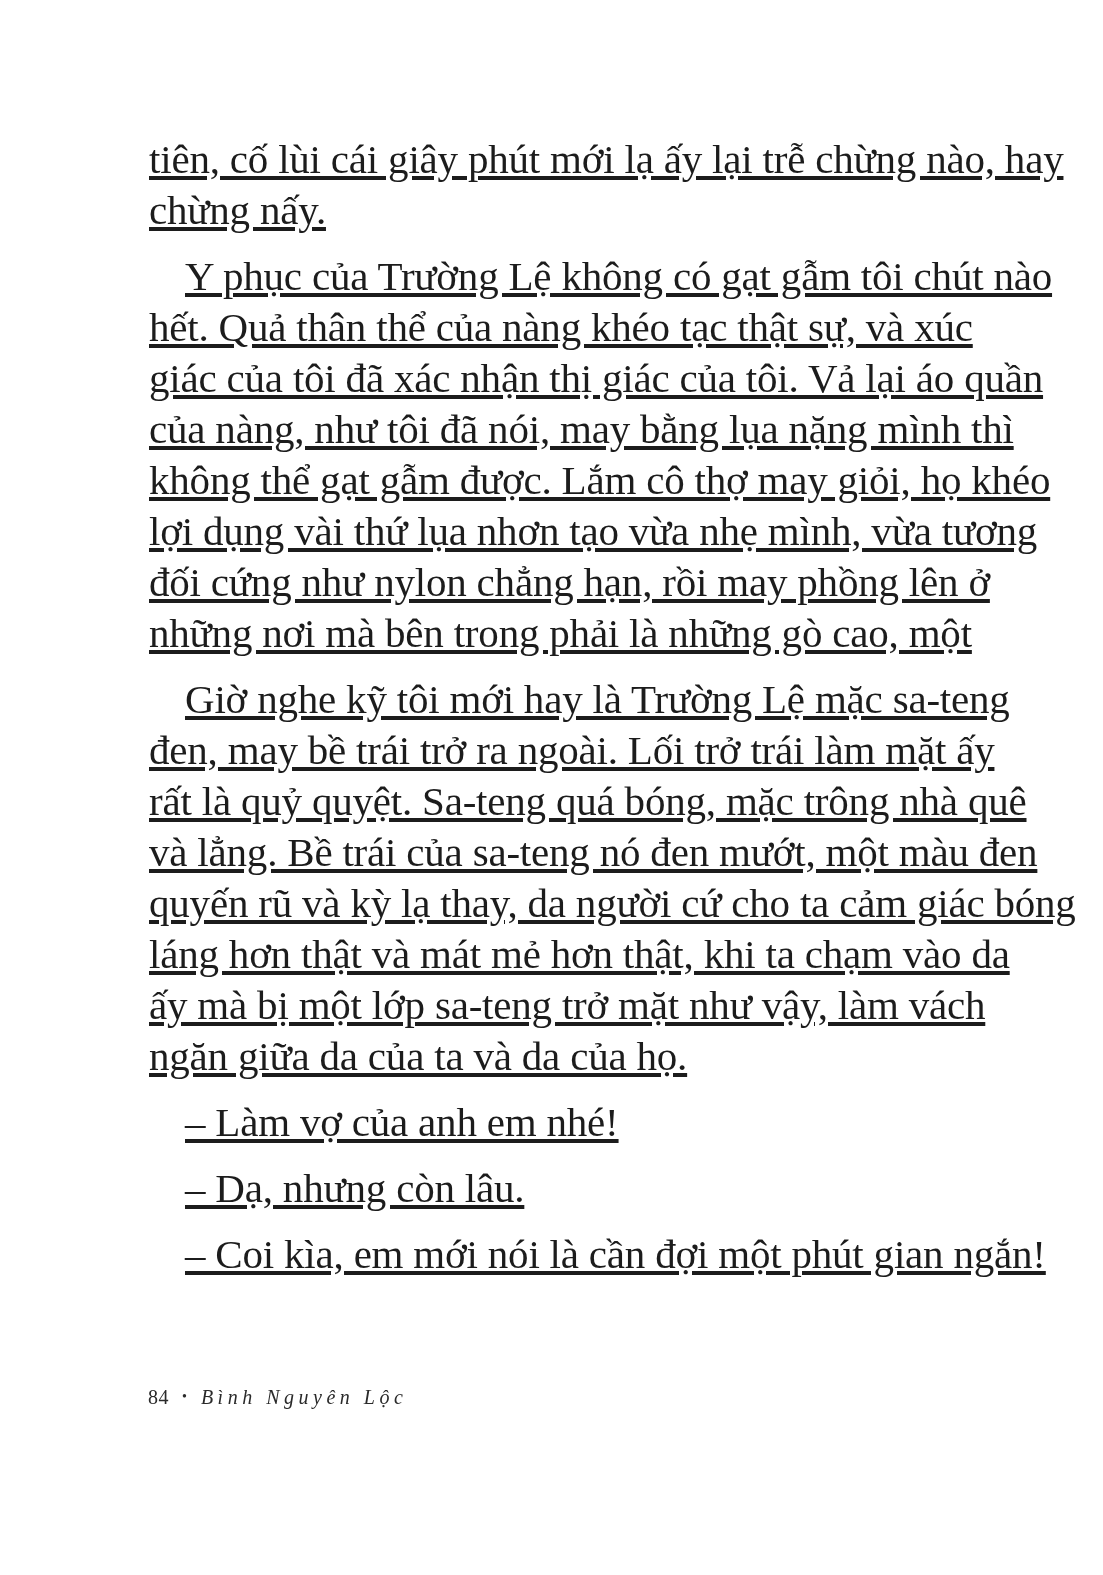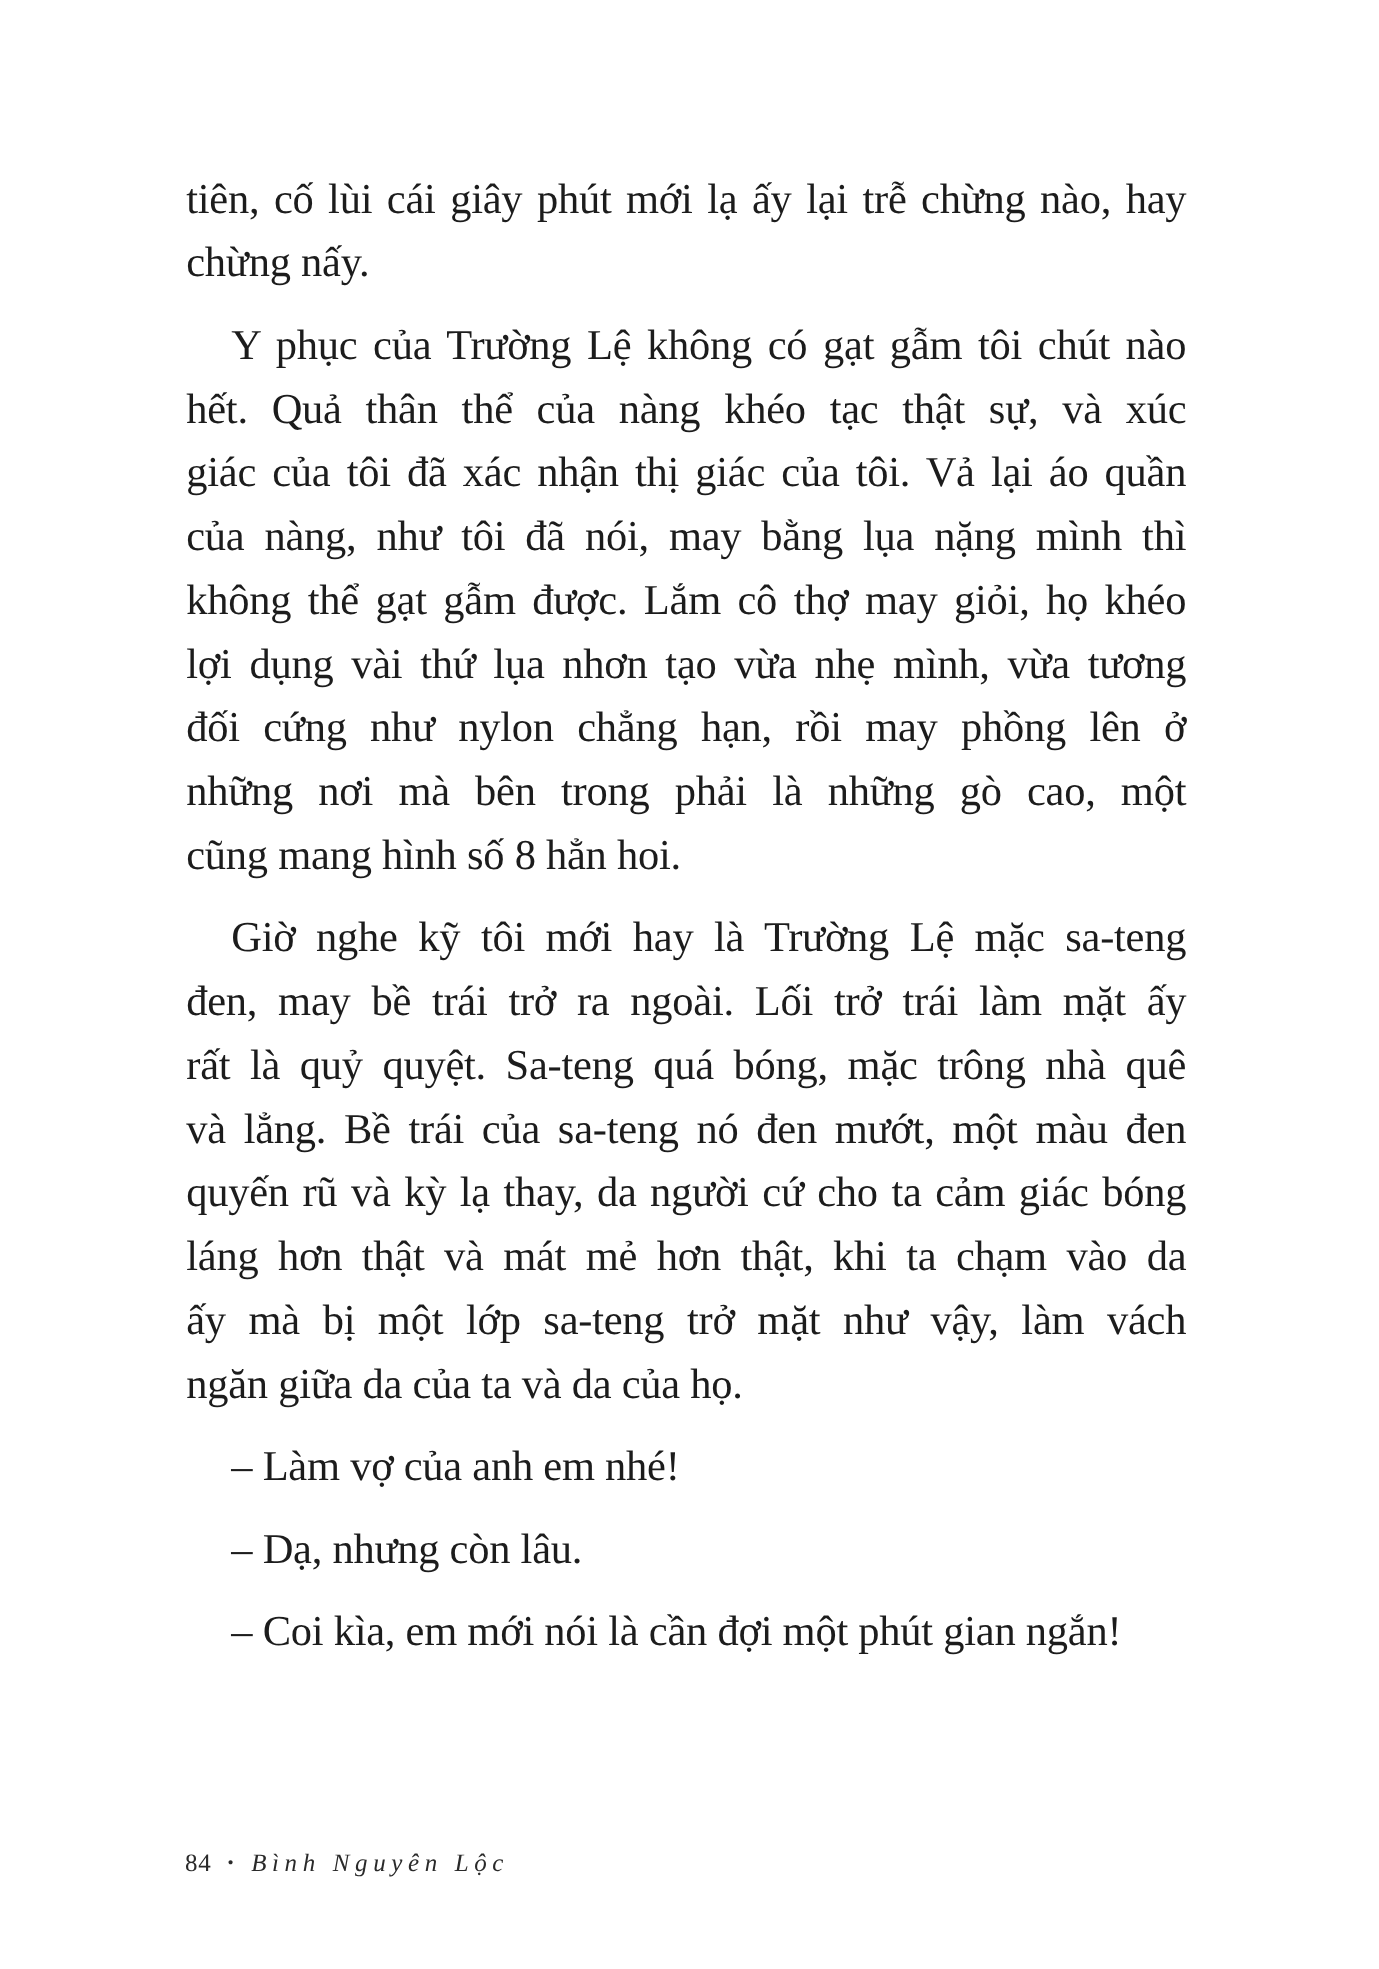--- a/index.html
+++ b/index.html
@@ -25,43 +25,44 @@
     .text-block {
       position: absolute;
       left: 149px;
       top: 134px;
       width: 800px;
     }
     .line {
       display: block;
       height: 51px;
       line-height: 51px;
-      font-size: 34px;
+      font-size: 41px;
       white-space: nowrap;
       letter-spacing: -0.2px;
+      text-decoration: underline;
     }
     .line.justify {
       text-align: justify;
       text-align-last: justify;
     }
     .line.indent {
       padding-left: 36px;
     }
     .para {
       display: block;
       margin-bottom: 15px;
     }
     .para:last-child { margin-bottom: 0; }
     .dialogue .line {
       padding-left: 36px;
     }
     .footer {
       position: absolute;
       left: 148px;
-      top: 1480px;
+      top: 1386px;
       font-size: 20px;
       color: #2a2a2a;
       white-space: nowrap;
     }
     .footer .page-number {
       font-style: normal;
       letter-spacing: 0.5px;
     }
     .footer .separator {
       display: inline-block;
@@ -87,21 +88,20 @@
 
     <div class="para">
       <span class="line justify indent">Y phục của Trường Lệ không có gạt gẫm tôi chút nào</span>
       <span class="line justify">hết. Quả thân thể của nàng khéo tạc thật sự, và xúc</span>
       <span class="line justify">giác của tôi đã xác nhận thị giác của tôi. Vả lại áo quần</span>
       <span class="line justify">của nàng, như tôi đã nói, may bằng lụa nặng mình thì</span>
       <span class="line justify">không thể gạt gẫm được. Lắm cô thợ may giỏi, họ khéo</span>
       <span class="line justify">lợi dụng vài thứ lụa nhơn tạo vừa nhẹ mình, vừa tương</span>
       <span class="line justify">đối cứng như nylon chẳng hạn, rồi may phồng lên ở</span>
       <span class="line justify">những nơi mà bên trong phải là những gò cao, một</span>
-      <span class="line">cũng mang hình số 8 hẳn hoi.</span>
     </div>
 
     <div class="para">
       <span class="line justify indent">Giờ nghe kỹ tôi mới hay là Trường Lệ mặc sa-teng</span>
       <span class="line justify">đen, may bề trái trở ra ngoài. Lối trở trái làm mặt ấy</span>
       <span class="line justify">rất là quỷ quyệt. Sa-teng quá bóng, mặc trông nhà quê</span>
       <span class="line justify">và lẳng. Bề trái của sa-teng nó đen mướt, một màu đen</span>
       <span class="line justify">quyến rũ và kỳ lạ thay, da người cứ cho ta cảm giác bóng</span>
       <span class="line justify">láng hơn thật và mát mẻ hơn thật, khi ta chạm vào da</span>
       <span class="line justify">ấy mà bị một lớp sa-teng trở mặt như vậy, làm vách</span>

